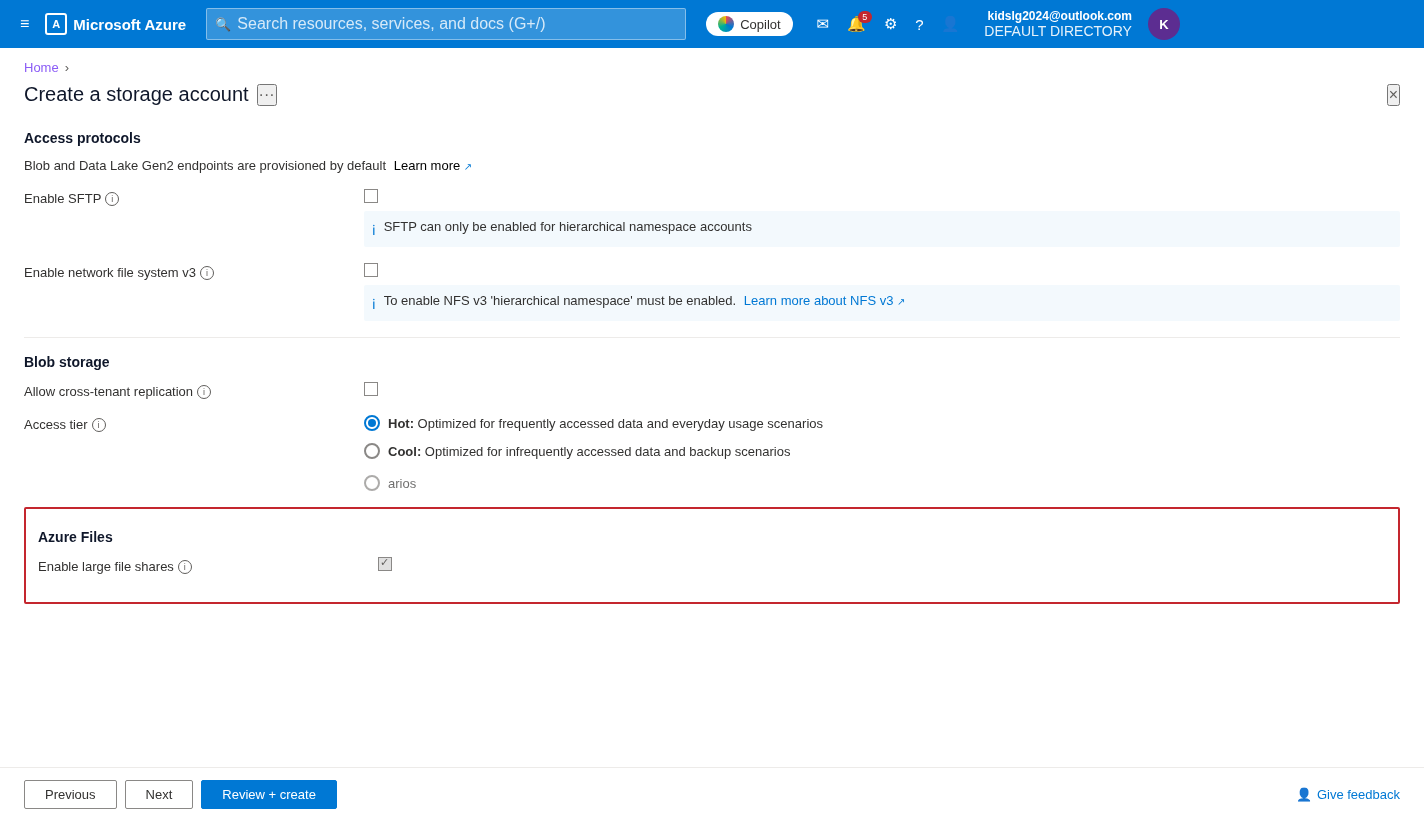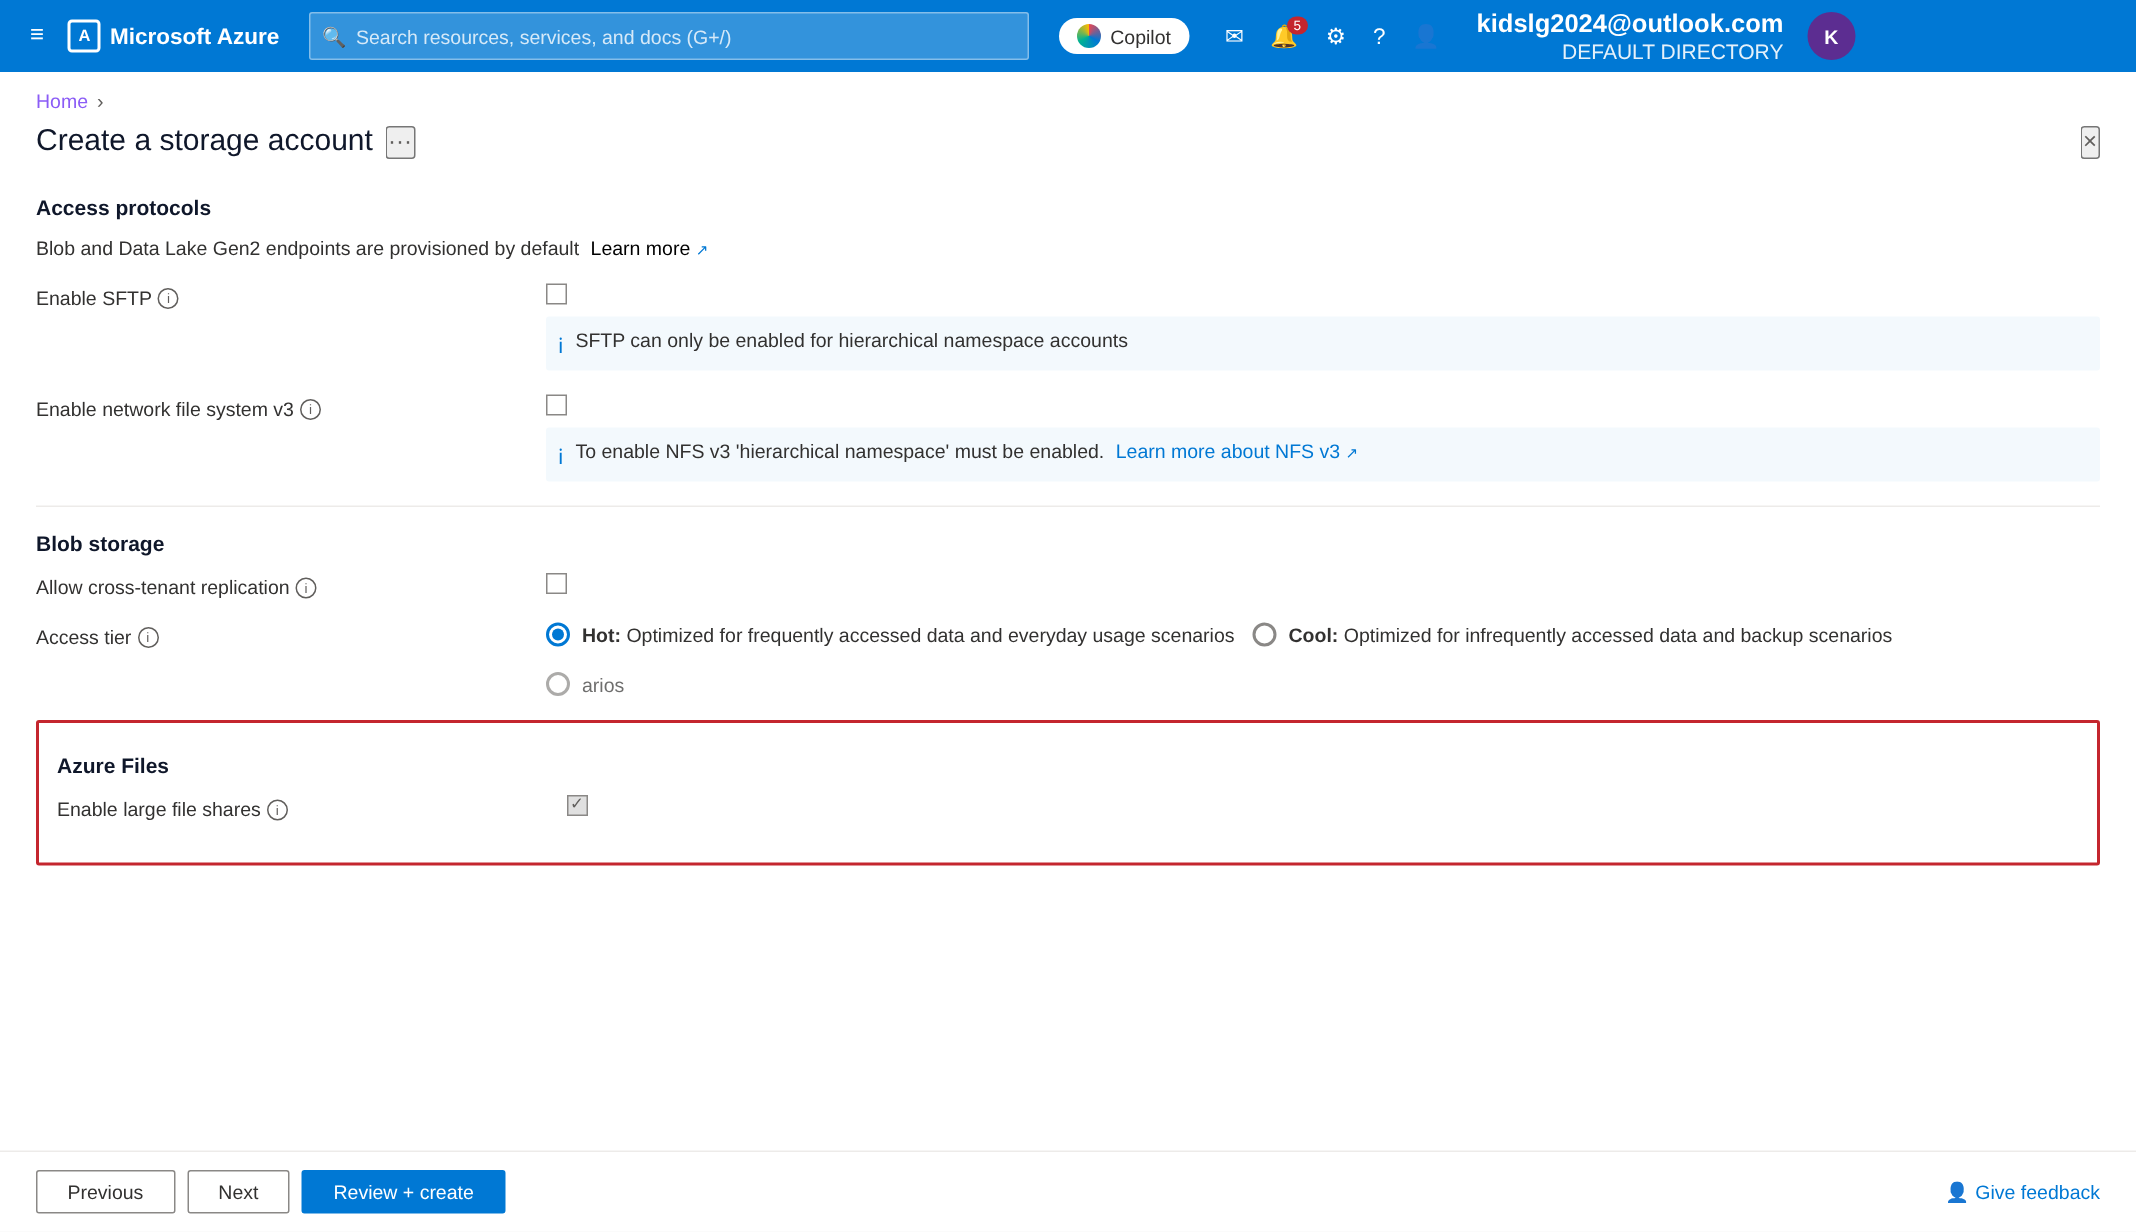--- a/index.html
+++ b/index.html
@@ -11,36 +11,36 @@
       padding: 0 12px; gap: 8px; color: white;
     }
     .topnav-hamburger { font-size: 16px; cursor: pointer; padding: 4px 8px; }
     .topnav-logo { display: flex; align-items: center; gap: 6px; font-size: 15px; font-weight: 600; white-space: nowrap; }
     .topnav-logo-icon { width: 22px; height: 22px; border: 2px solid white; border-radius: 3px; display:flex; align-items:center; justify-content:center; font-size:11px; font-weight:bold; }
     .topnav-search {
       flex: 1; max-width: 480px; margin: 0 12px;
       background: rgba(255,255,255,0.2); border: 1px solid rgba(255,255,255,0.4);
       border-radius: 2px; display: flex; align-items: center; padding: 0 8px; height: 32px; color: white;
     }
-    .topnav-search input { background: transparent; border: none; outline: none; color: white; flex:1; font-size: 13px; }
+    .topnav-search input { background: transparent; border: none; outline: none; color: white; flex:1; font-size: 16px; }
     .topnav-search input::placeholder { color: rgba(255,255,255,0.8); }
     .topnav-copilot {
       display: flex; align-items: center; gap: 6px; background: white; border-radius: 16px;
       padding: 4px 12px; cursor: pointer;
     }
     .copilot-dot { width: 16px; height: 16px; border-radius: 50%; background: conic-gradient(#e74856, #0078d4, #00b294, #ffb900); }
     .copilot-label { color: #323130; font-size: 13px; font-weight: 500; }
     .topnav-icons { display: flex; align-items: center; gap: 2px; margin-left: 8px; }
     .topnav-icon { color: white; padding: 6px 8px; cursor: pointer; position: relative; font-size: 15px; }
     .topnav-badge {
       position: absolute; top: 2px; right: 2px; background: #c4262e; color: white;
       font-size: 9px; border-radius: 8px; padding: 1px 4px; min-width: 14px; text-align: center;
     }
     .topnav-user { margin-left: 8px; text-align: right; }
-    .topnav-user-name { font-size: 17px; font-weight: 600; }
+    .topnav-user-name { font-size: 12px; font-weight: 600; }
     .topnav-user-dir { font-size: 14px; opacity: 0.9; }
     .topnav-avatar { width: 32px; height: 32px; border-radius: 50%; background: #5c2d91; display:flex; align-items:center; justify-content:center; color:white; font-size:13px; font-weight:600; margin-left:8px; }
 
     
     .main-area { background: white; height: calc(821px - 48px); display: flex; flex-direction: column; }
 
     
     .breadcrumb { padding: 12px 24px 0; display: flex; align-items: center; gap: 6px; font-size: 13px; }
     .breadcrumb-link { color: #8b5cf6; cursor: pointer; text-decoration: none; }
     .breadcrumb-sep { color: #605e5c; }
@@ -69,21 +69,21 @@
     .checkbox-input { width: 14px; height: 14px; border: 1px solid #8a8886; background: white; cursor: pointer; appearance: none; -webkit-appearance: none; }
     .checkbox-input:checked { background: #0078d4; border-color: #0078d4; }
     .checkbox-input.checked-gray { background: #e0e0e0; border-color: #8a8886; position:relative; }
     .checkbox-input.checked-gray::after { content: '✓'; position:absolute; top:-2px; left:1px; font-size:11px; color:#605e5c; }
 
     .info-box { display: flex; align-items: flex-start; gap: 8px; margin-top: 8px; background: #f3f9fd; padding: 8px; border-radius: 2px; }
     .info-box-icon { color: #0078d4; font-size: 14px; flex-shrink: 0; margin-top: 1px; }
     .info-box-text { font-size: 13px; color: #323130; }
 
     
-    .radio-group { display: flex; flex-direction: row; gap: 12px; }
+    .radio-group { display: flex; flex-direction: column; gap: 12px; }
     .radio-option { display: flex; align-items: center; gap: 8px; }
     .radio-input { width: 16px; height: 16px; border-radius: 50%; border: 2px solid #8a8886; background: white; cursor: pointer; appearance: none; -webkit-appearance: none; position: relative; flex-shrink: 0; }
     .radio-input.selected { border-color: #0078d4; }
     .radio-input.selected::after { content: ''; position: absolute; top: 2px; left: 2px; width: 8px; height: 8px; border-radius: 50%; background: #0078d4; }
     .radio-label { font-size: 13px; }
     .radio-label strong { font-weight: 600; }
 
     .divider { border: none; border-top: 1px solid #edebe9; margin: 16px 0; }
 
     

